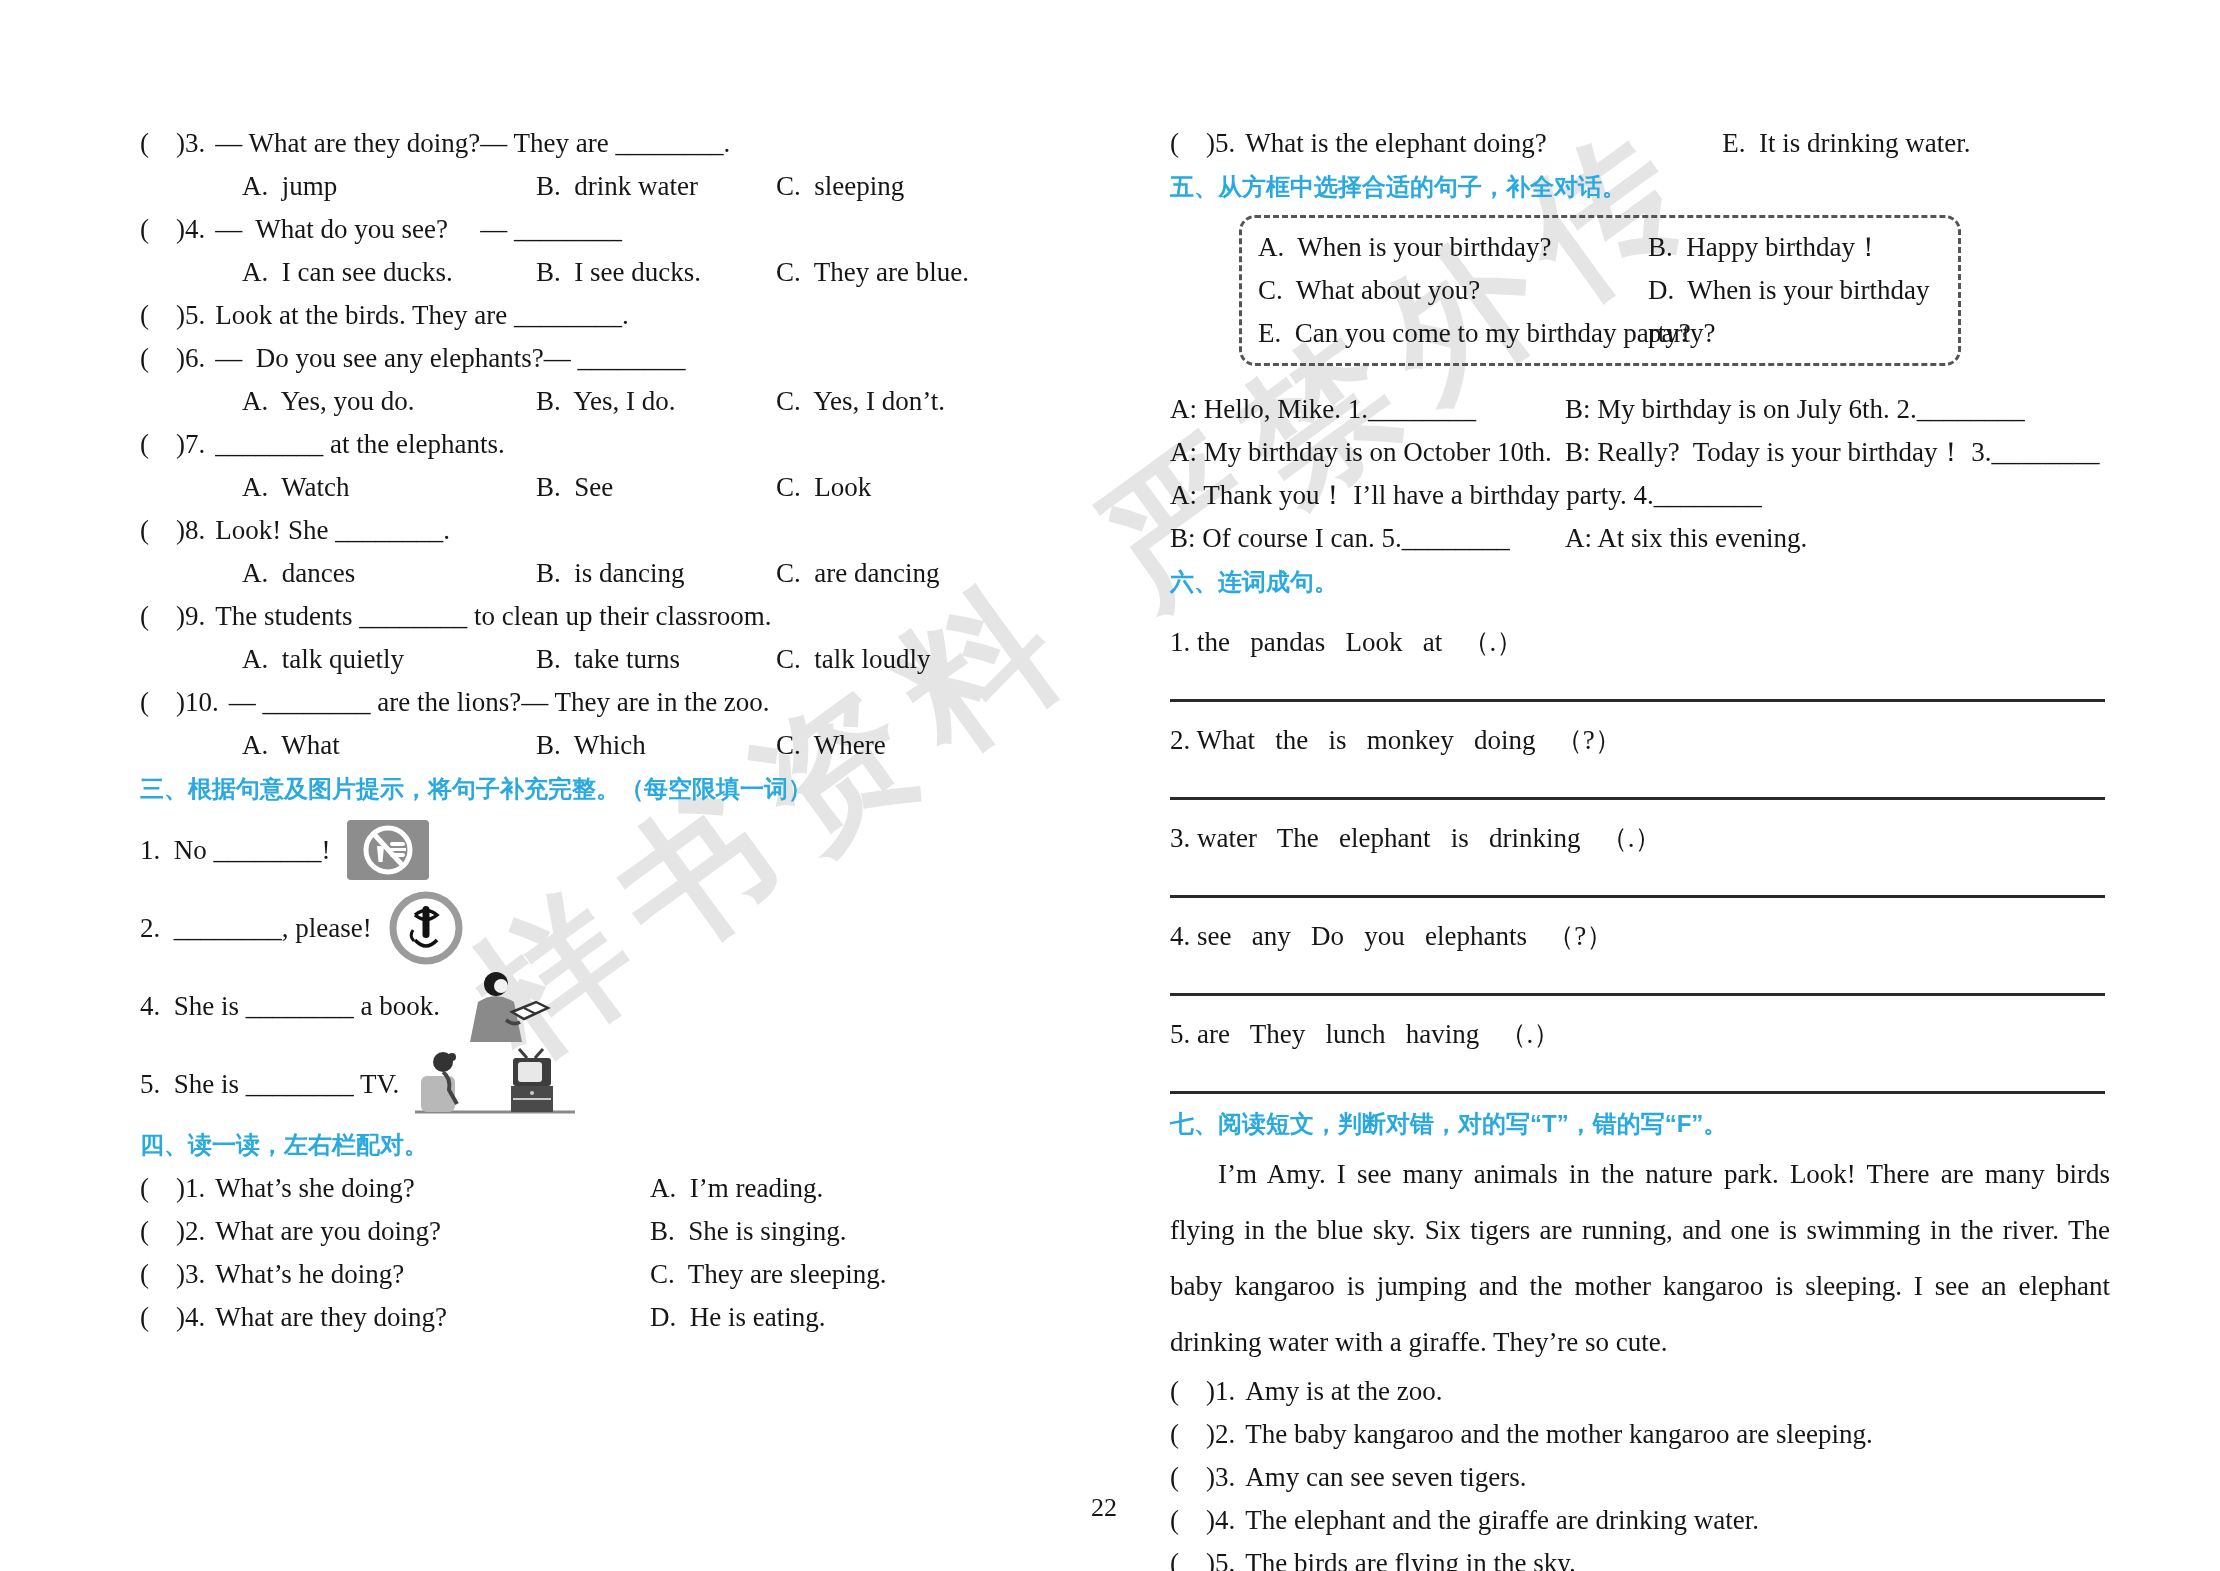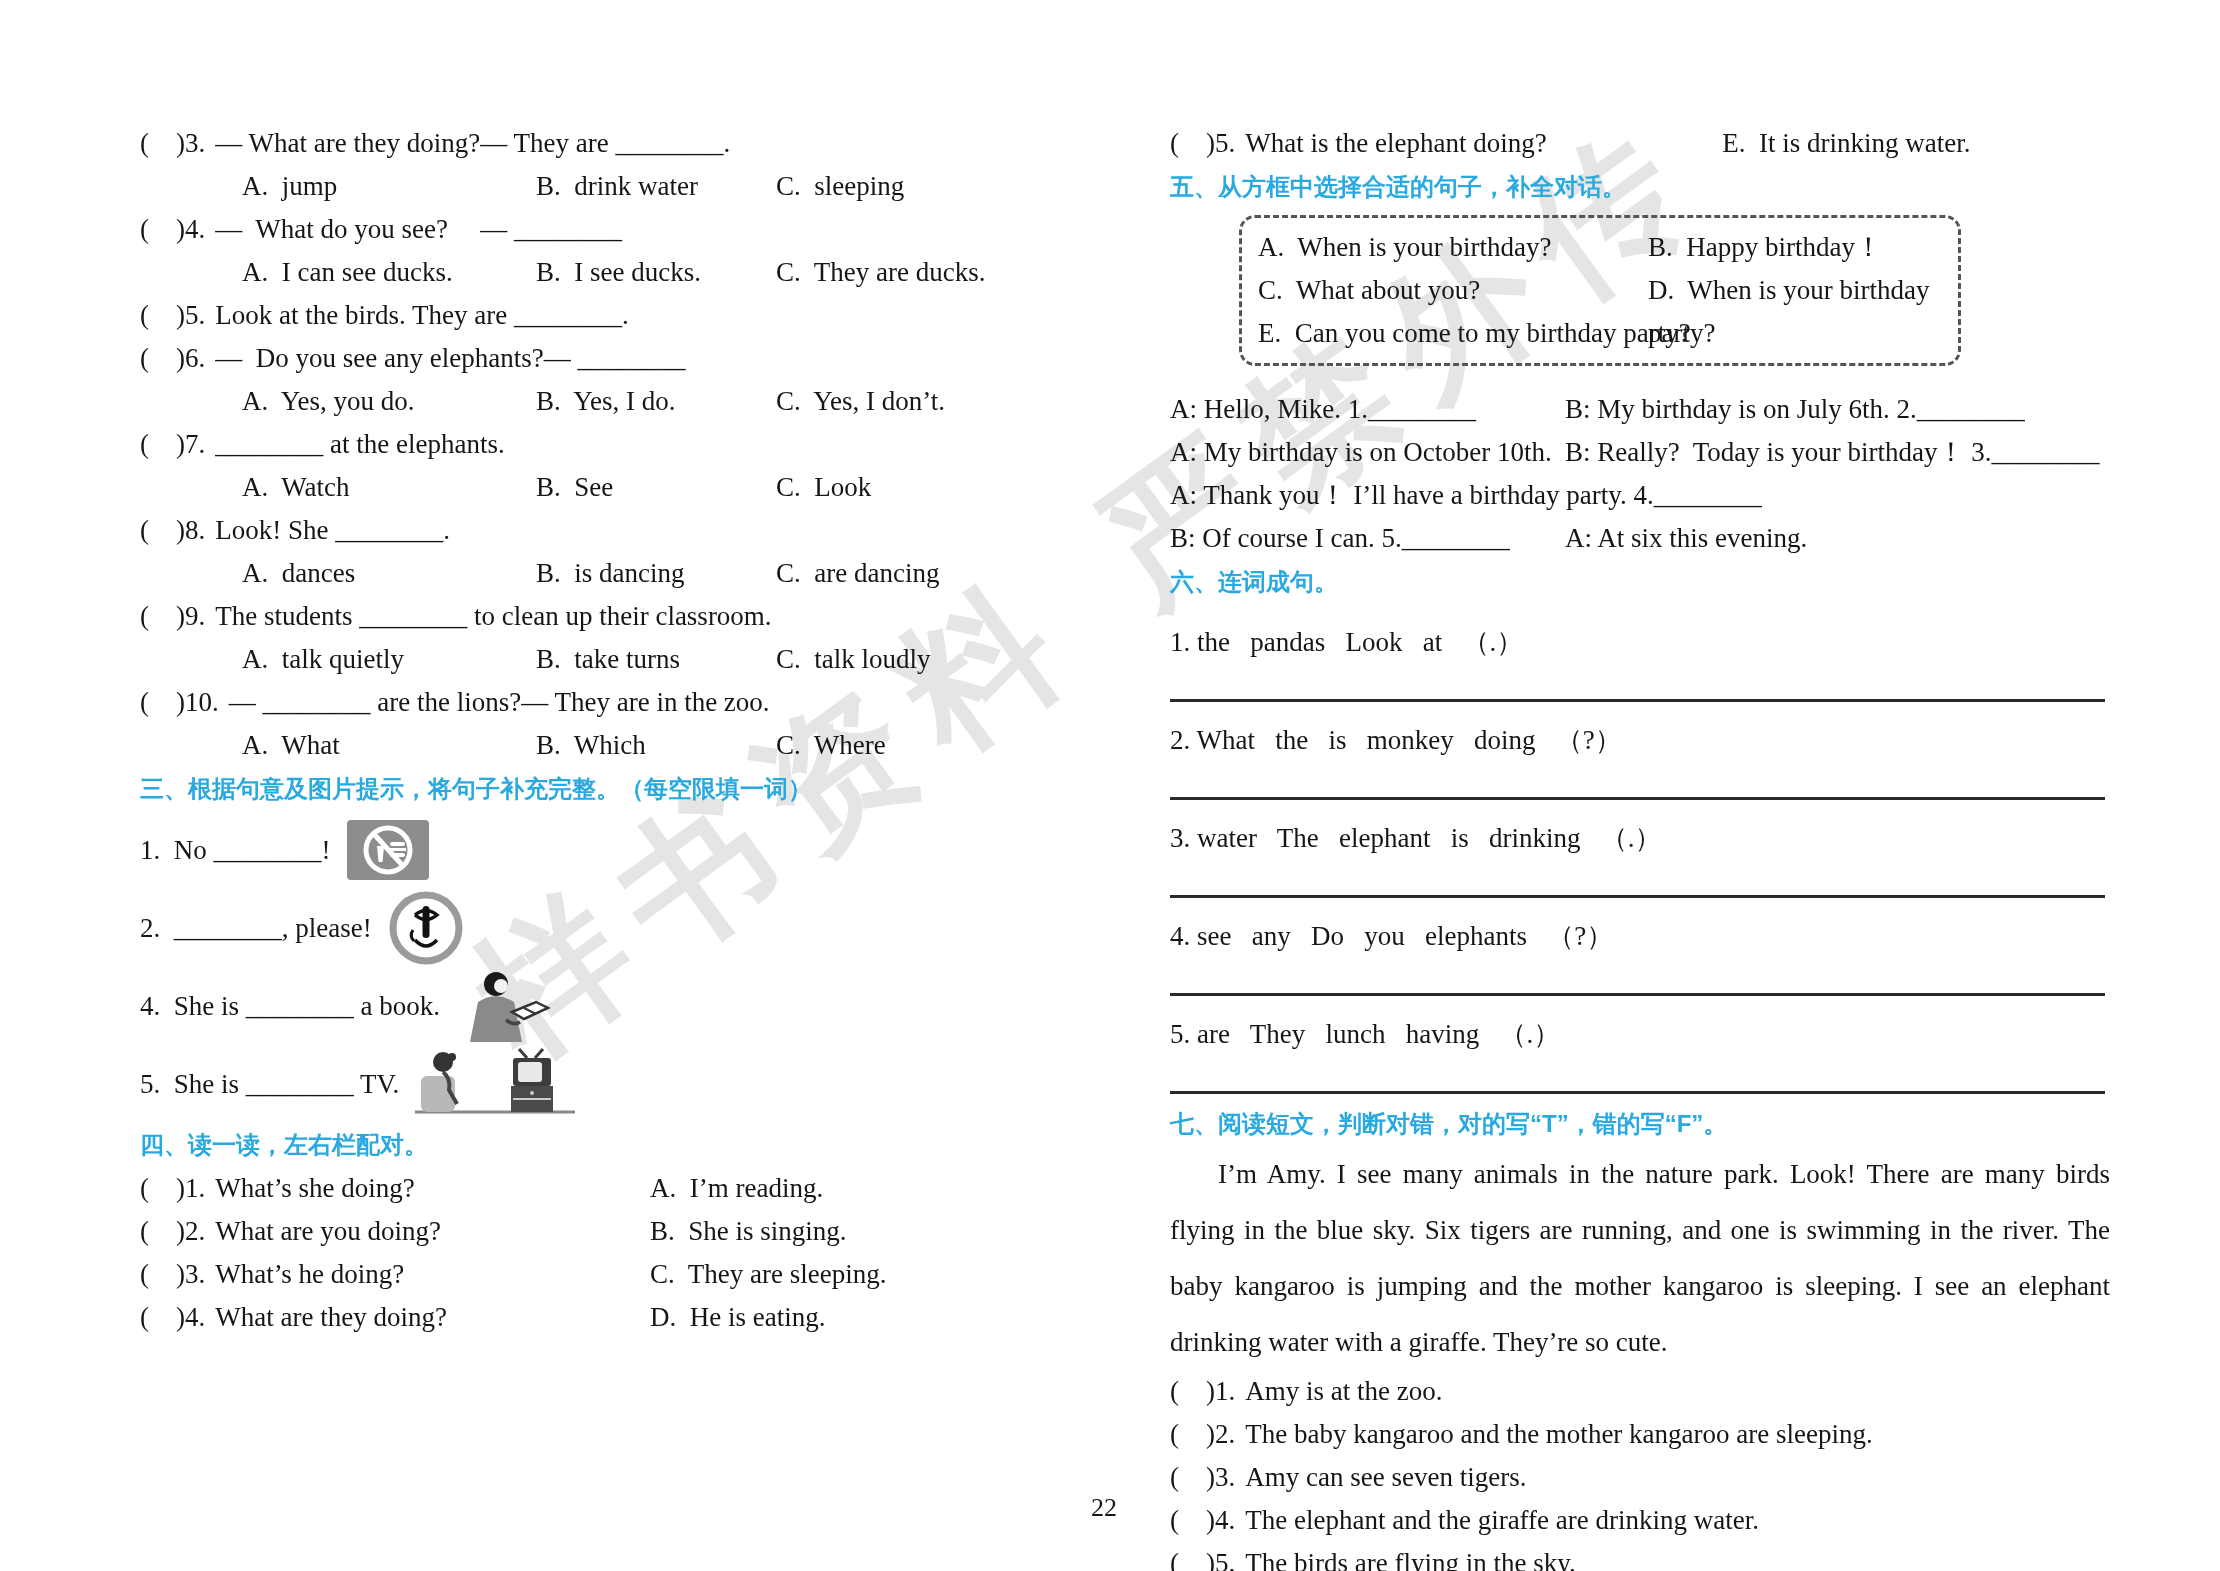--- a/index.html
+++ b/index.html
@@ -57,21 +57,21 @@
     </div>
 
     <div class="row">
       <span class="tag tx">(&nbsp;&nbsp;&nbsp;&nbsp;)4.</span>
       <span class="qp tx">—  What do you see?</span>
       <span class="tx">— ________</span>
     </div>
     <div class="row opts">
       <span class="oa tx">A.  I can see ducks.</span>
       <span class="ob tx">B.  I see ducks.</span>
-      <span class="tx">C.  They are ducks.</span>
+      <span class="tx">C.  They are blue.</span>
     </div>
 
     <div class="row">
       <span class="tag tx">(&nbsp;&nbsp;&nbsp;&nbsp;)5.</span>
       <span class="qp tx">Look at the birds. They are ________.</span>
       <span class="tx"></span>
     </div>
 
     <div class="row">
       <span class="tag tx">(&nbsp;&nbsp;&nbsp;&nbsp;)6.</span>

